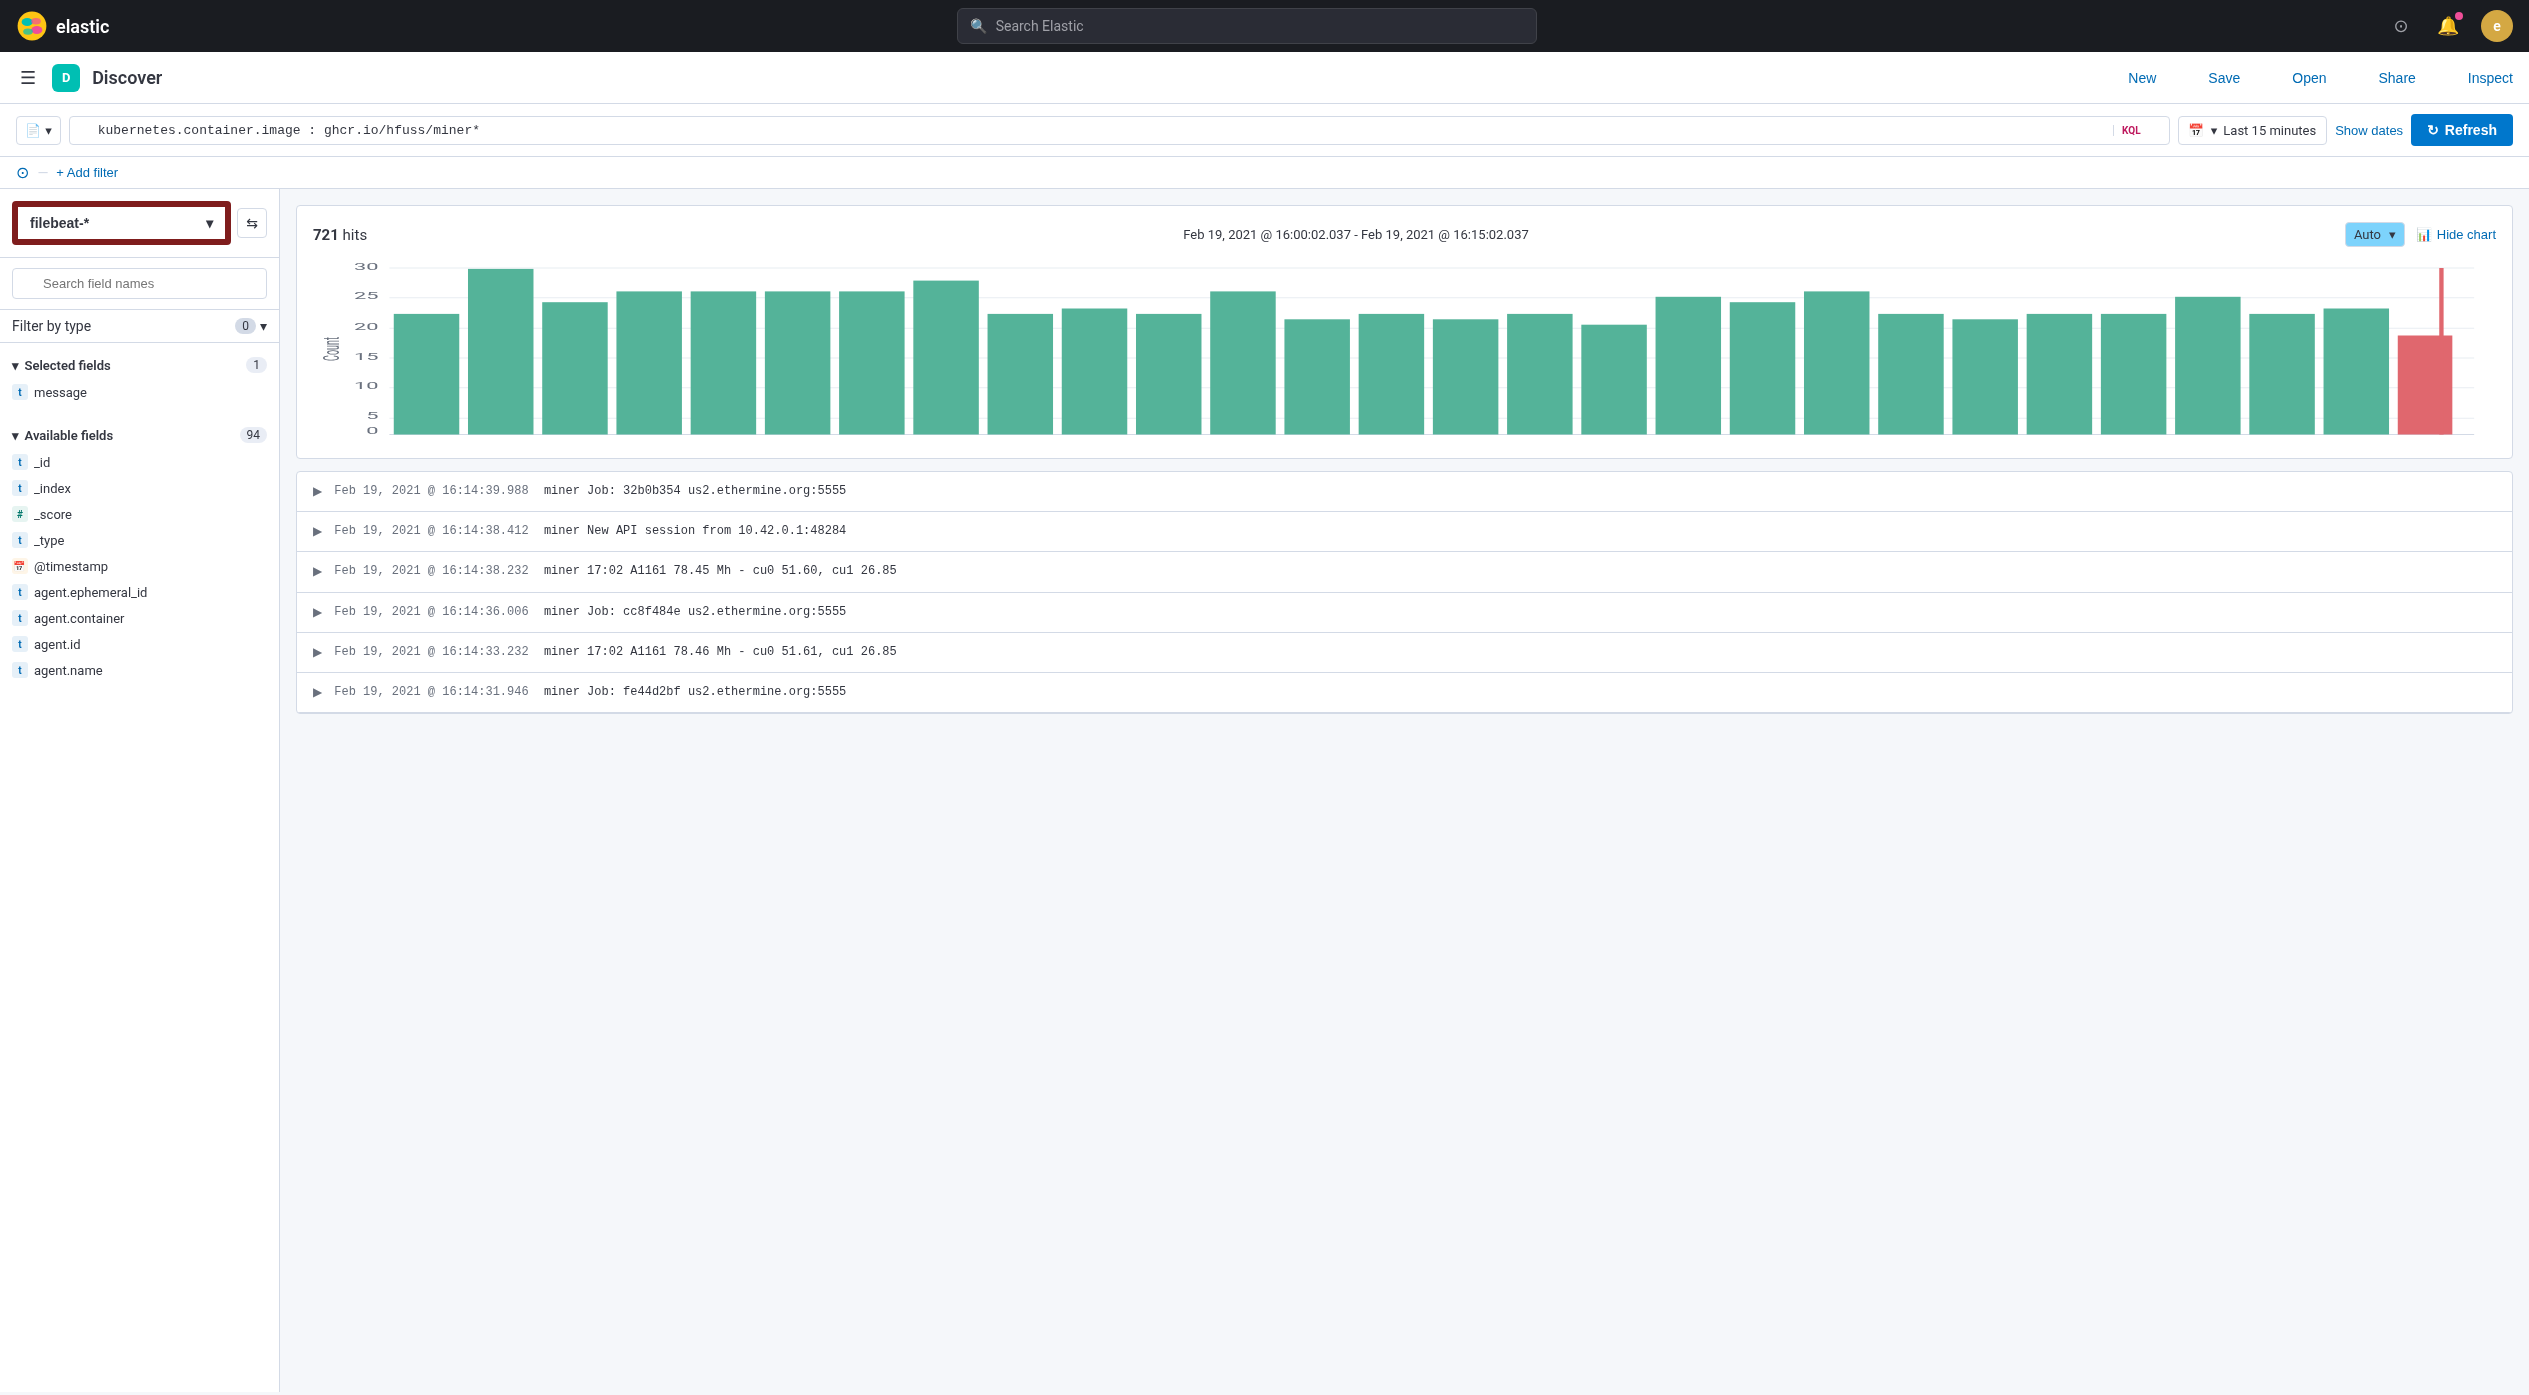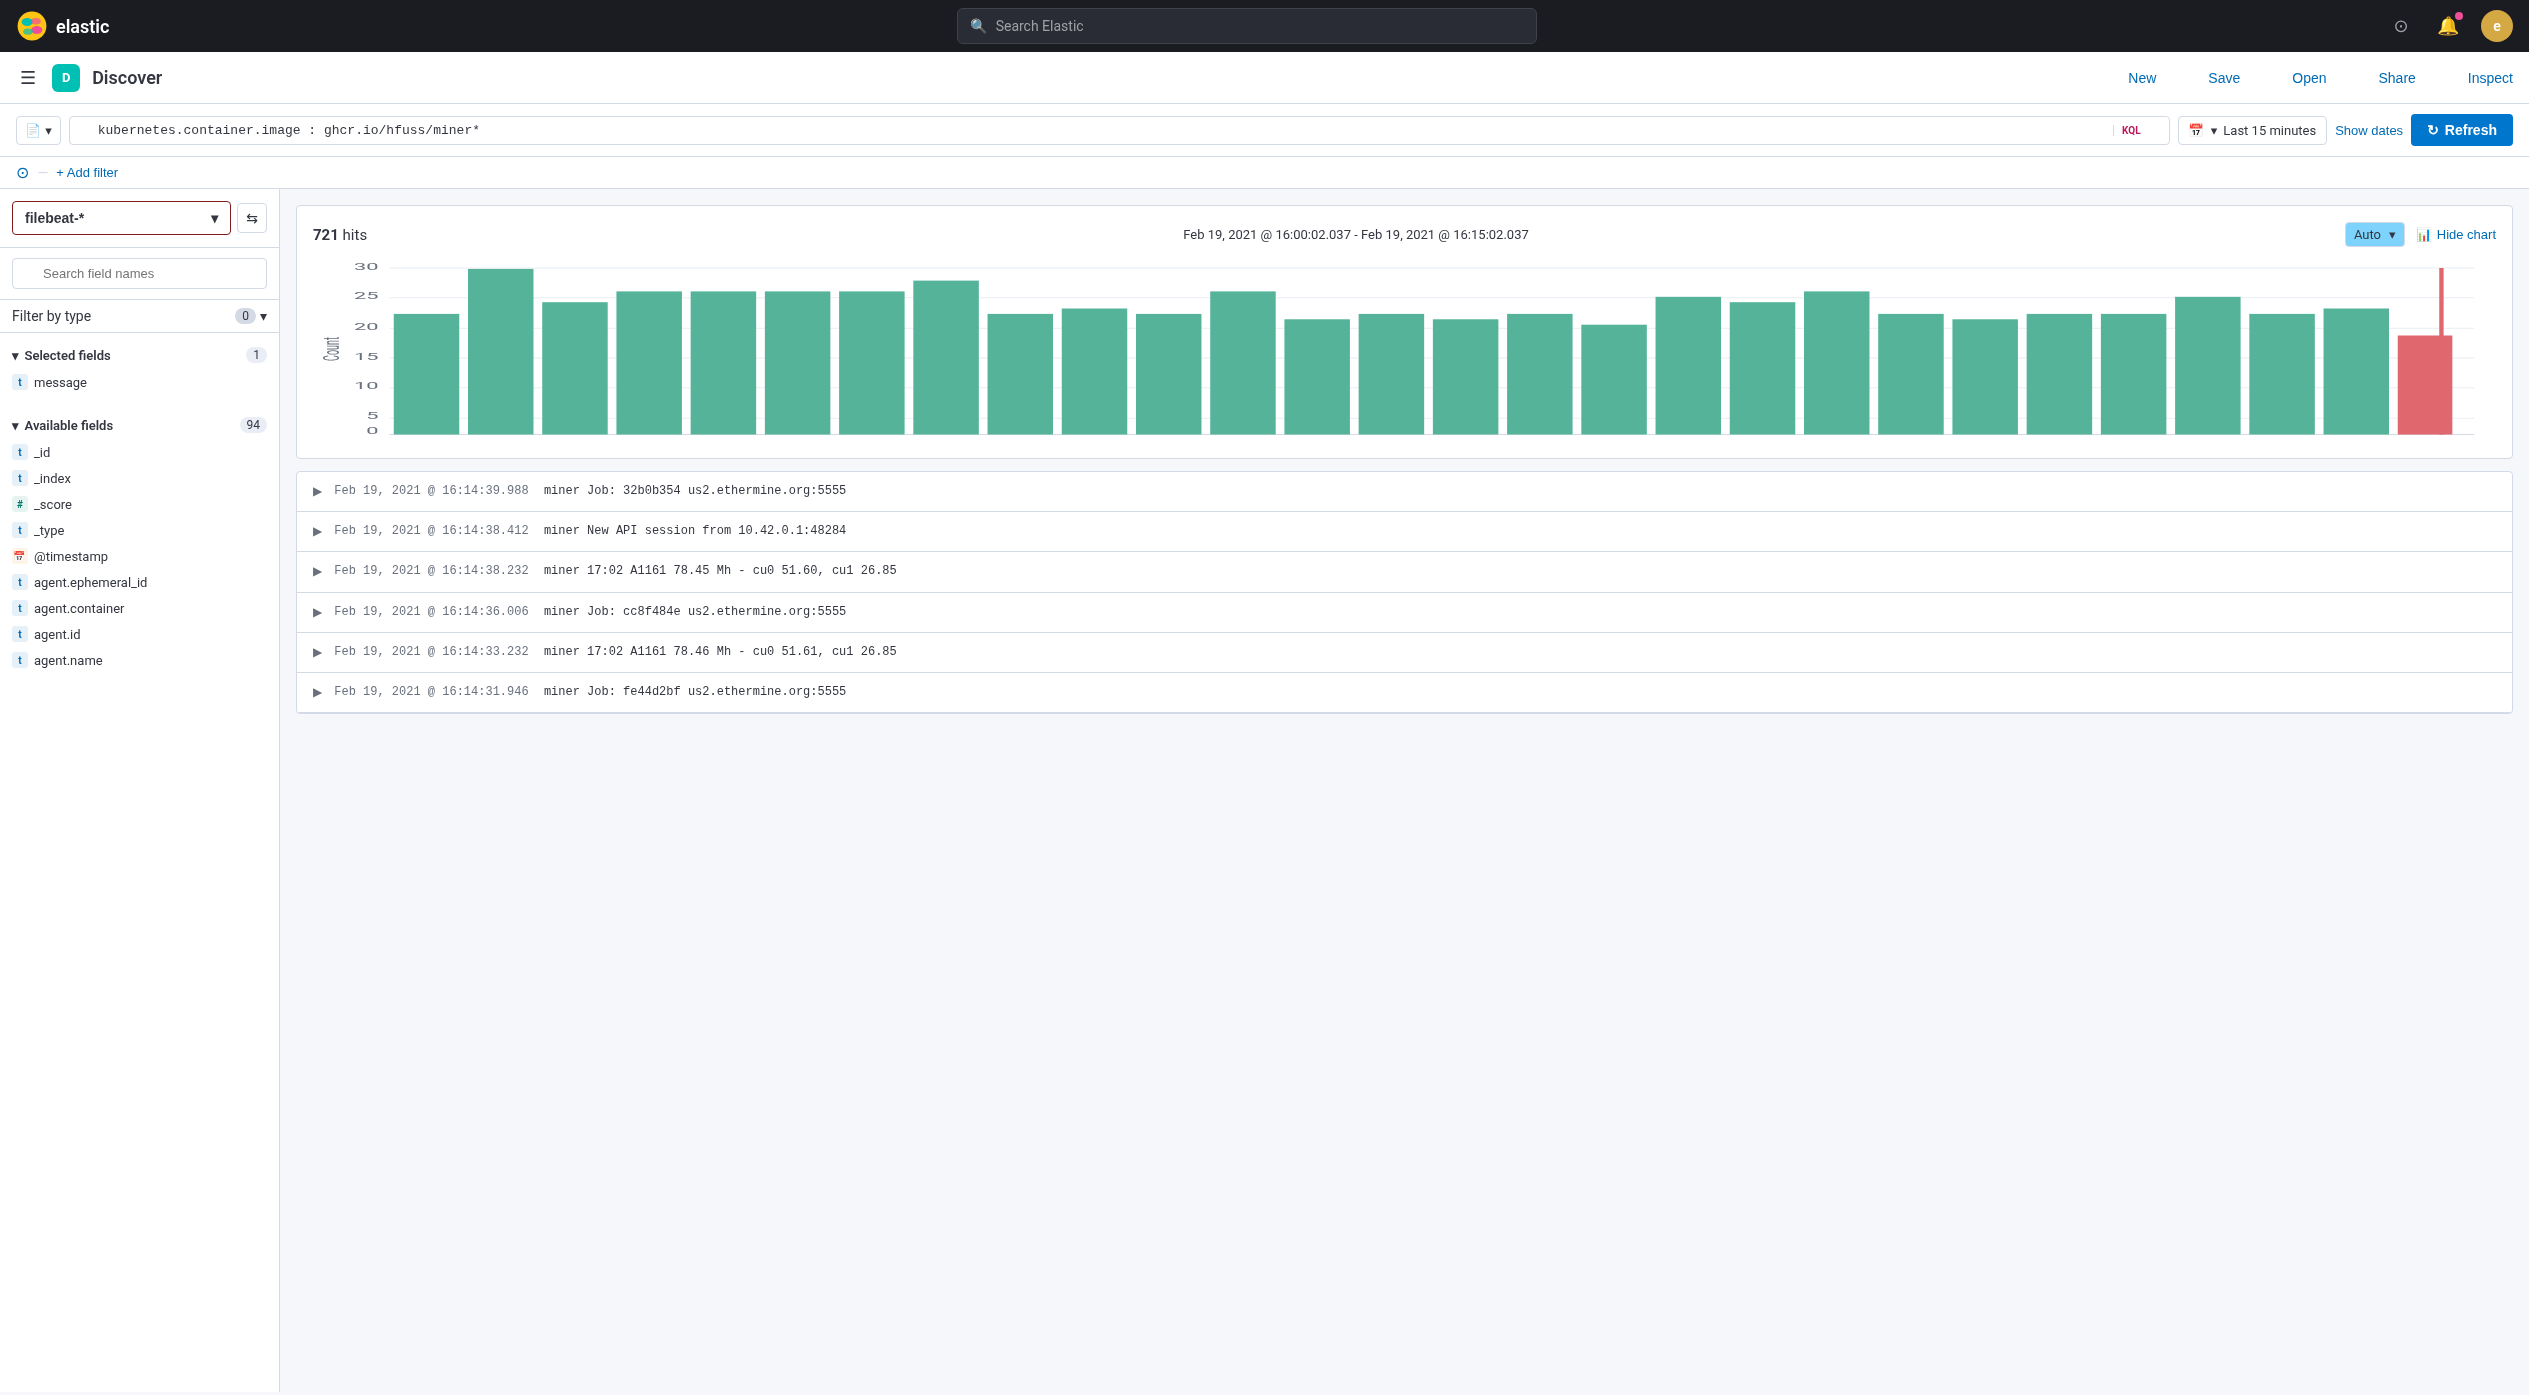--- a/index.html
+++ b/index.html
@@ -265,21 +265,21 @@
     .index-selector {
       padding: 12px;
       border-bottom: 1px solid #d3dae6;
       display: flex;
       align-items: center;
       gap: 6px;
     }
     .index-dropdown-btn {
       flex: 1;
       background: white;
-      border: 1px solid #7f1d1d;
+      border: 6px solid #7f1d1d;
       border-radius: 4px;
       padding: 8px 12px;
       display: flex;
       align-items: center;
       justify-content: space-between;
       cursor: pointer;
       font-size: 14px;
       font-weight: 600;
       color: #343741;
     }

